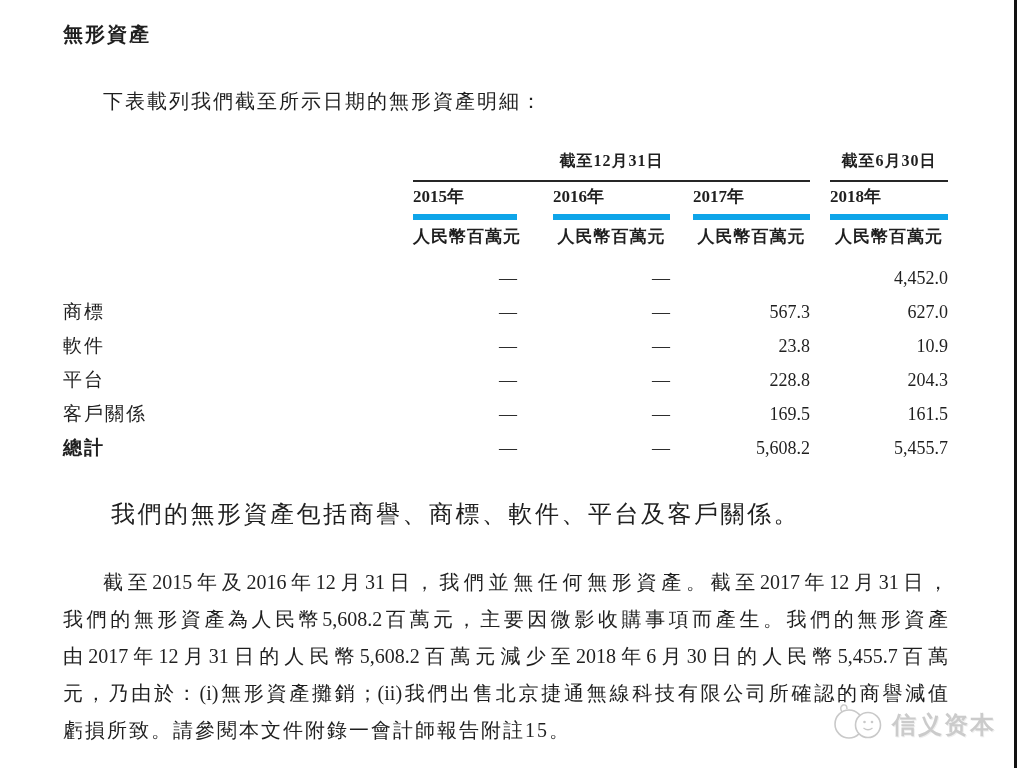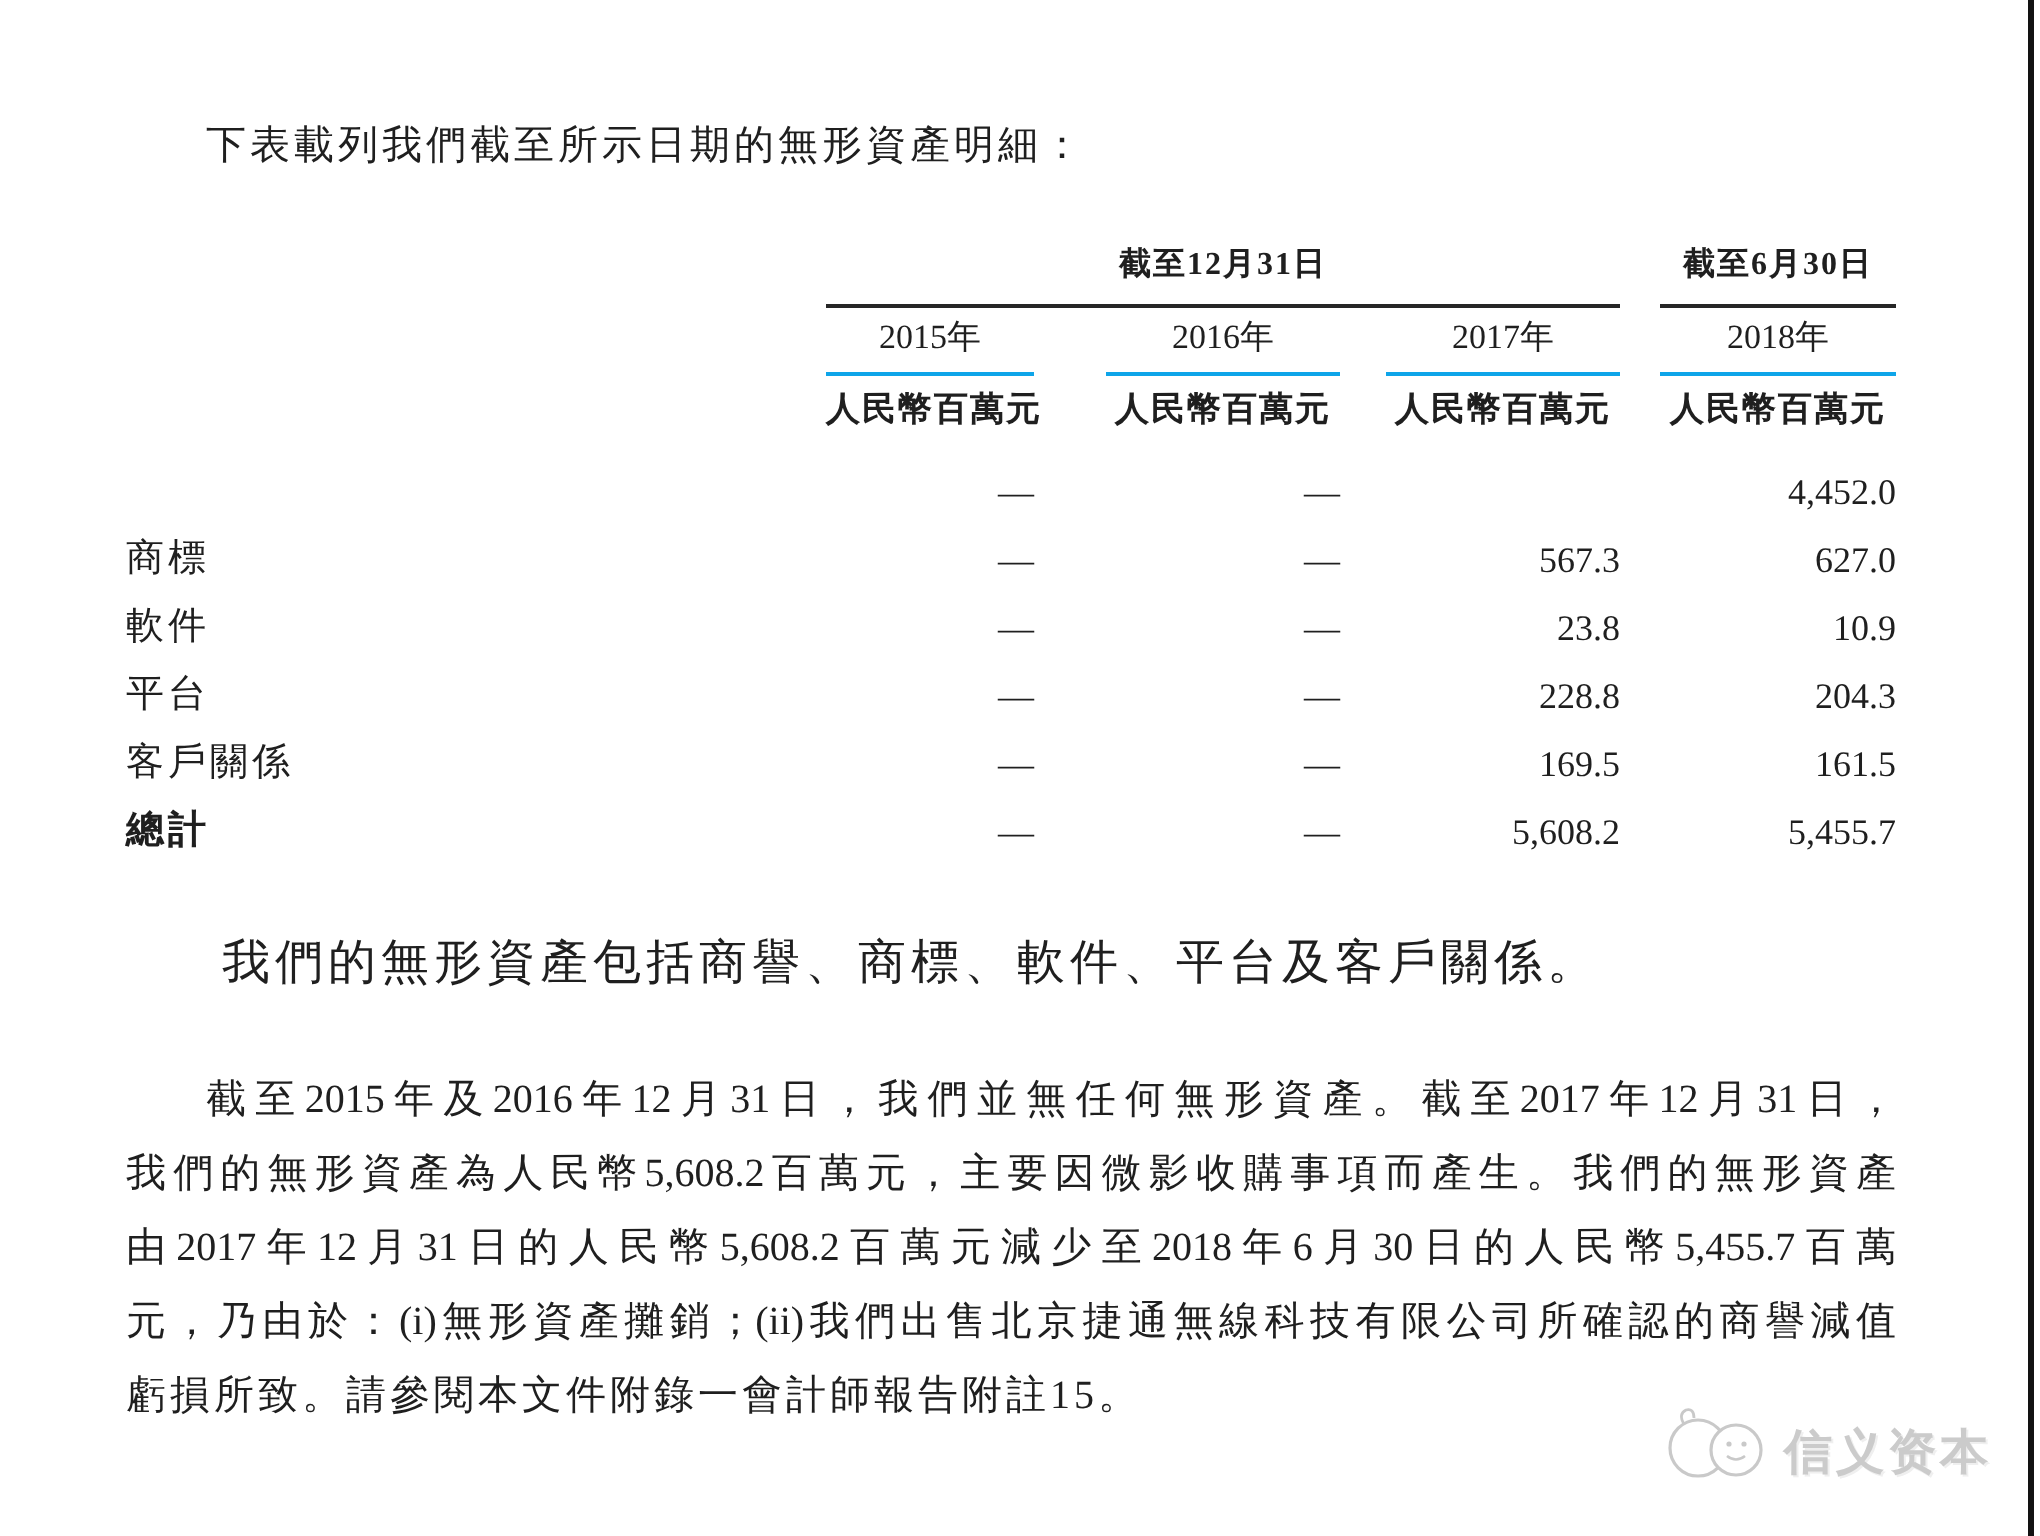--- a/index.html
+++ b/index.html
@@ -37,23 +37,23 @@
 
   .hdr-span-1231 { grid-column: 2 / 7; }
   .hdr-span-0630 { grid-column: 8; }
   .hdr-group {
     text-align: center; font-weight: bold; font-size: 16px;
     line-height: 24px; padding-bottom: 7px;
     border-bottom: 2px solid #262626;
     letter-spacing: 1px;
   }
   .hdr-year {
-    text-align: center; font-weight: normal; font-size: 17px;
+    font-weight: bold; font-size: 17px;
     line-height: 22px; padding: 4px 0 6px 0;
-    border-bottom: 2px solid #0ea5e9;
+    border-bottom: 6px solid #0ea5e9;
   }
   .hdr-unit {
     text-align: center; font-weight: bold; font-size: 17px;
     line-height: 24px; padding-top: 5px; letter-spacing: 1px;
     white-space: nowrap;
   }
 
   .tbody { margin-top: 12px; }
   .trow { line-height: 34px; font-size: 19px; }
   .trow .row-label { text-align: left; letter-spacing: 2px; }
@@ -91,20 +91,21 @@
     text-shadow: 1px 1px 0 #efefef;
     font-family: "Liberation Sans", sans-serif;
     font-weight: bold;
   }
 </style>
 </head>
 <body>
 
 <div class="page">
 
+  <h1 class="doc-title">無形資產</h1>
 
   <p class="intro-line">下表載列我們截至所示日期的無形資產明細：</p>
 
   <div class="asset-table">
 
     <div class="tgrid">
       <div class="hdr-span-1231 hdr-group">截至12月31日</div>
       <div class="hdr-span-0630 hdr-group">截至6月30日</div>
     </div>
 

